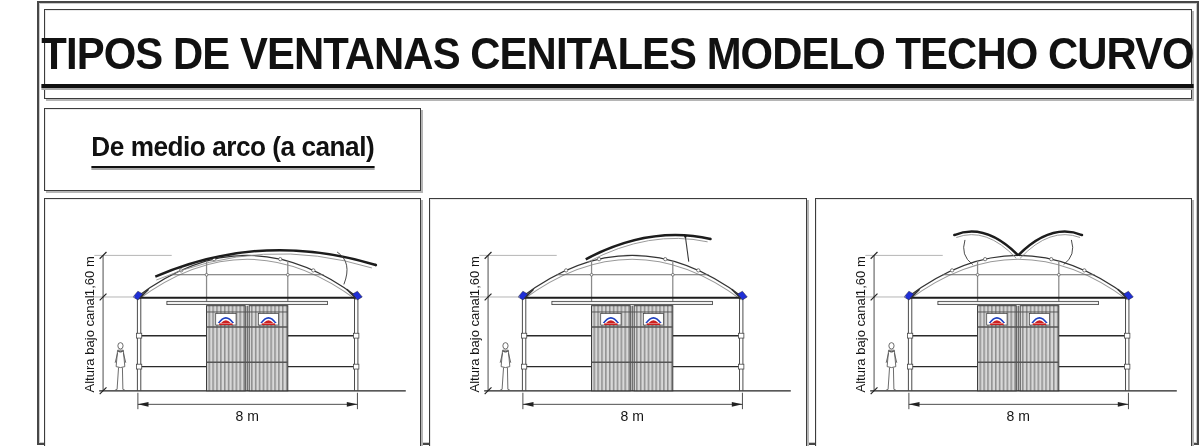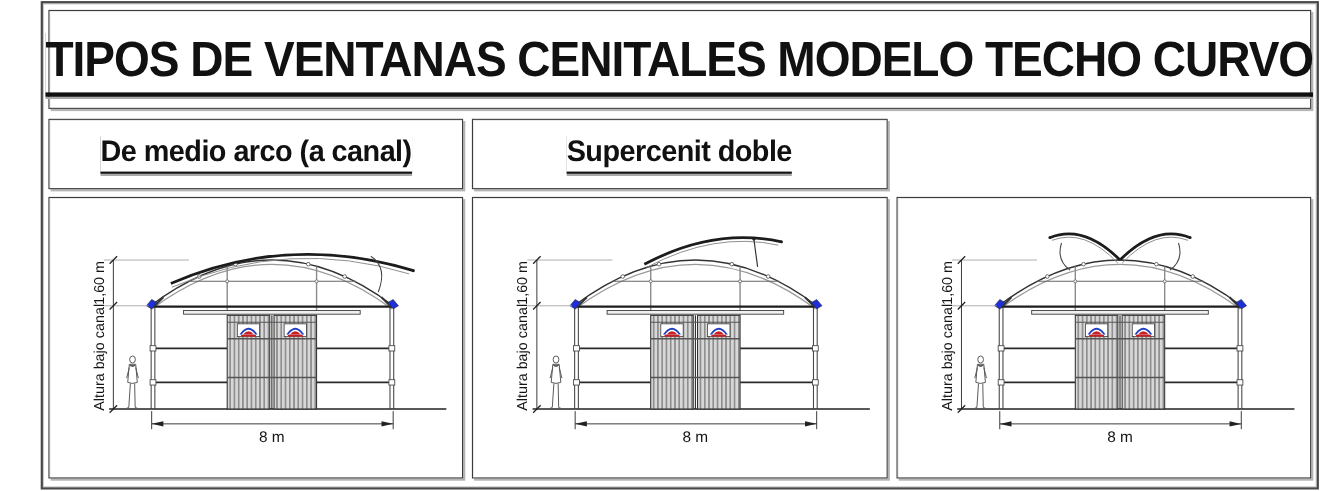--- a/index.html
+++ b/index.html
@@ -8,21 +8,21 @@
   .page{position:absolute;inset:1px;border:2px solid #474747;
         box-shadow:inset 0 0 0 1px #c9c9c9;margin-left:36px;}
   .box{background:#fff;border:1.5px solid #3c3c3c;
        box-shadow:2px 2px 0 #b5b5b5, inset 1px 1px 0 #e9e9e9;
        display:flex;align-items:center;justify-content:center;box-sizing:border-box;}
   .title-box{margin:6px 5px 9px 5px;height:90px;}
   .main-title{font-size:45px;font-weight:bold;letter-spacing:-1px;white-space:nowrap;
               transform:scaleX(.93);transform-origin:center;}
   .u-big{border-bottom:4px solid #101010;box-shadow:0 2px 0 #a9a9a9;padding-bottom:5px;}
   .cols{display:grid;grid-template-columns:1fr 1fr 1fr;gap:8px;margin:0 5px;}
-  .hdr-row .box{height:64px;}
+  .hdr-row .box{height:83px;}
   .hdr{font-size:27px;font-weight:bold;letter-spacing:-0.5px;white-space:nowrap;
        transform:scaleX(.97);}
   .u-sm{border-bottom:2.5px solid #101010;box-shadow:0 2px 0 #a9a9a9;padding-bottom:3px;}
   .pnl-row{margin-top:7px;}
   .pnl-row .box{height:256px;padding:1px;}
   .pnl-row svg{width:100%;height:100%;display:block;}
   text{font-family:"Liberation Sans",sans-serif;fill:#151515;}
 </style>
 </head>
 <body>
@@ -137,23 +137,20 @@
     <div class="box title-box">
       <div class="main-title">
         <span class="u-big">TIPOS DE VENTANAS CENITALES MODELO TECHO CURVO</span>
       </div>
     </div>
 
     <div class="cols hdr-row">
       <div class="box">
         <span class="hdr u-sm">De medio arco (a canal)</span>
       </div>
-      <div class="box">
-        <span class="hdr u-sm">Supercenit doble</span>
-      </div>
     </div>
 
     <div class="cols pnl-row">
 
       <div class="box">
         <svg viewBox="0 0 386 252">
           <use href="#gh-structure"></use>
           <g>
             <path d="M113,75 Q224,27 341,63" fill="none" stroke="#1c1c1c" stroke-width="2.6"></path>
             <path d="M114,78.5 Q224,31.5 337,66" fill="none" stroke="#8a8a8a" stroke-width="0.9"></path>

